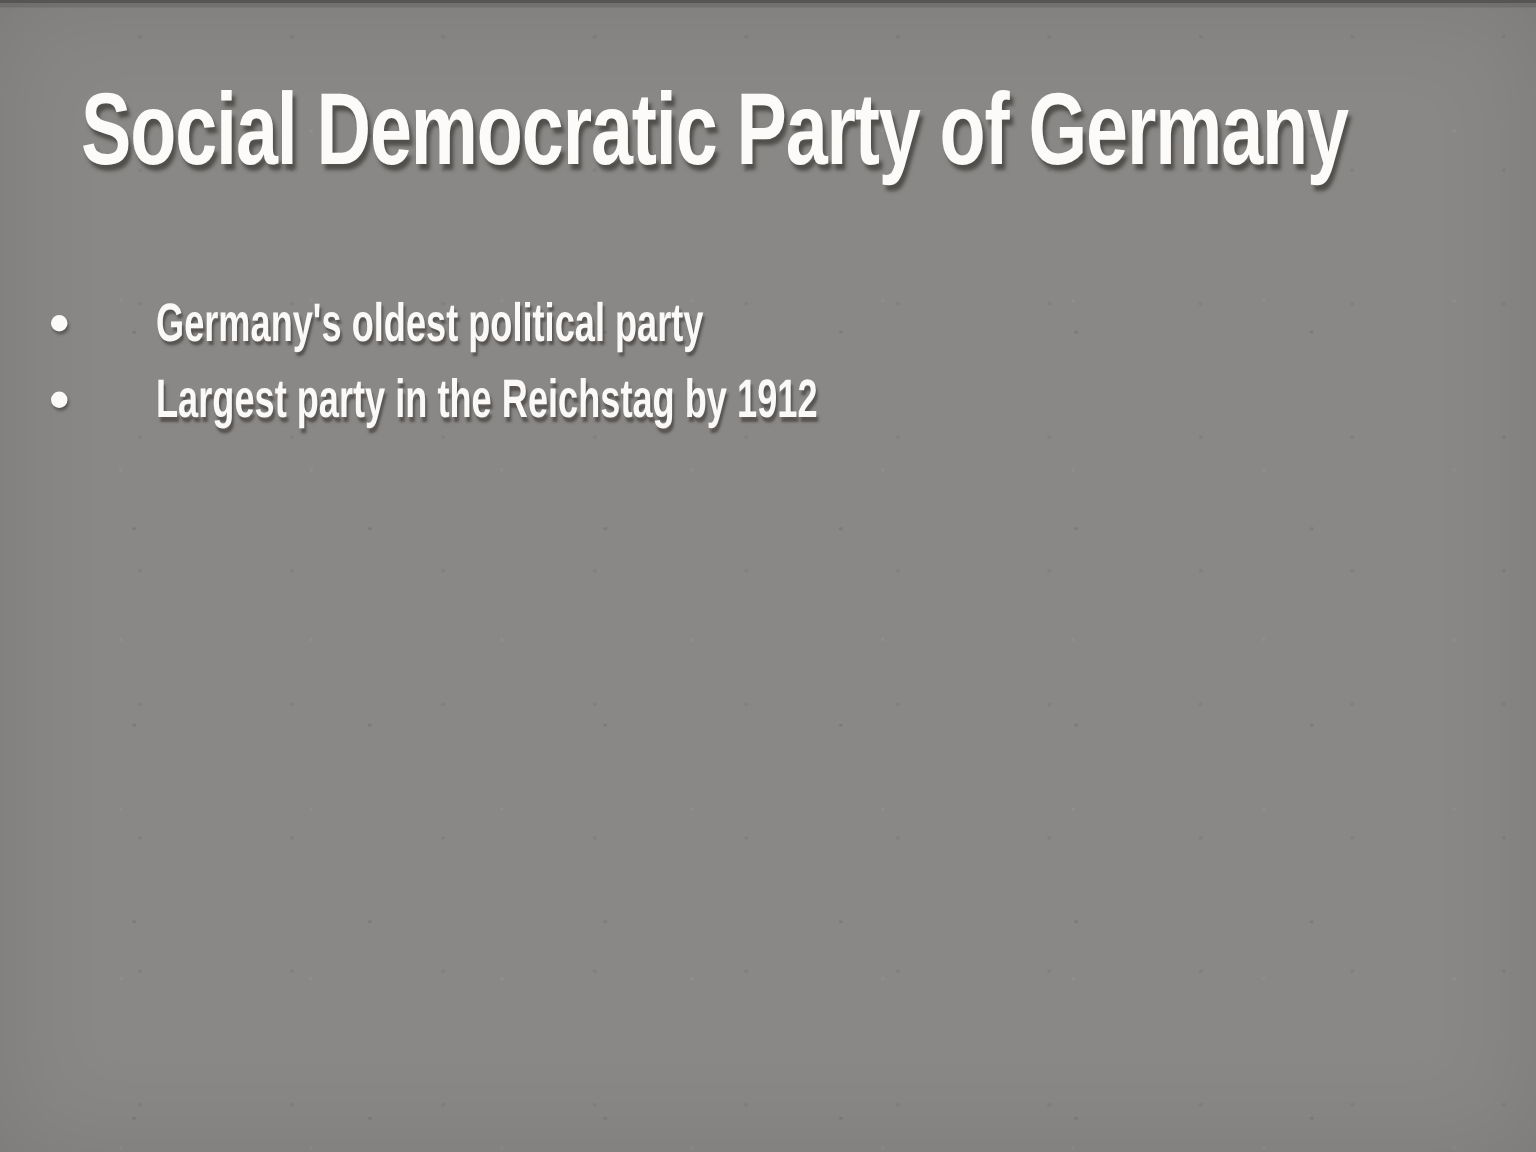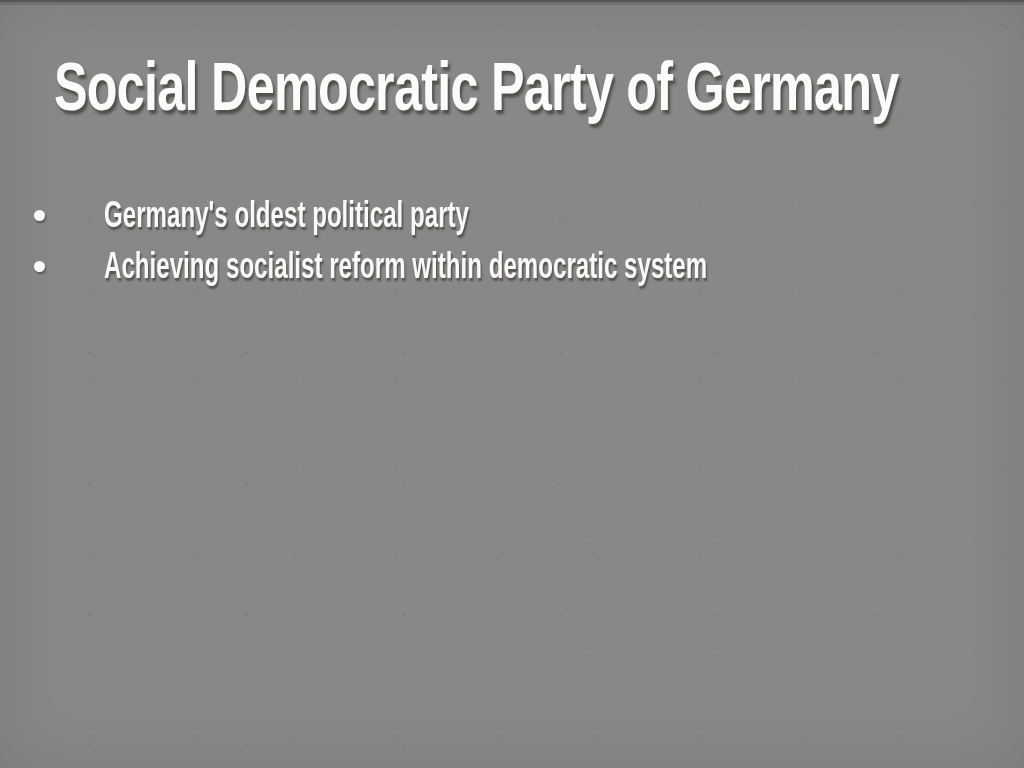--- a/index.html
+++ b/index.html
@@ -89,16 +89,16 @@
 <div class="slide">
   <h1 class="title">Social Democratic Party of Germany</h1>
 
   <ul class="bullets">
     <li>
       <span class="bullet-dot"></span>
       <span class="bullet-text">Germany's oldest political party</span>
     </li>
     <li>
       <span class="bullet-dot"></span>
-      <span class="bullet-text">Achieving socialist reform within democratic system</span>
+      <span class="bullet-text">Largest party in the Reichstag by 1912</span>
     </li>
   </ul>
 </div>
 
 </body></html>

